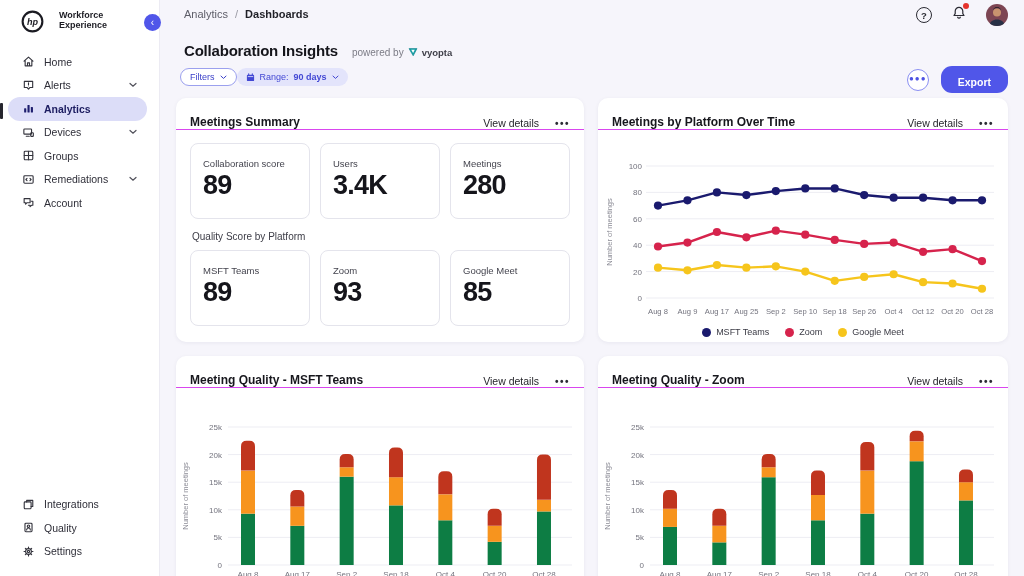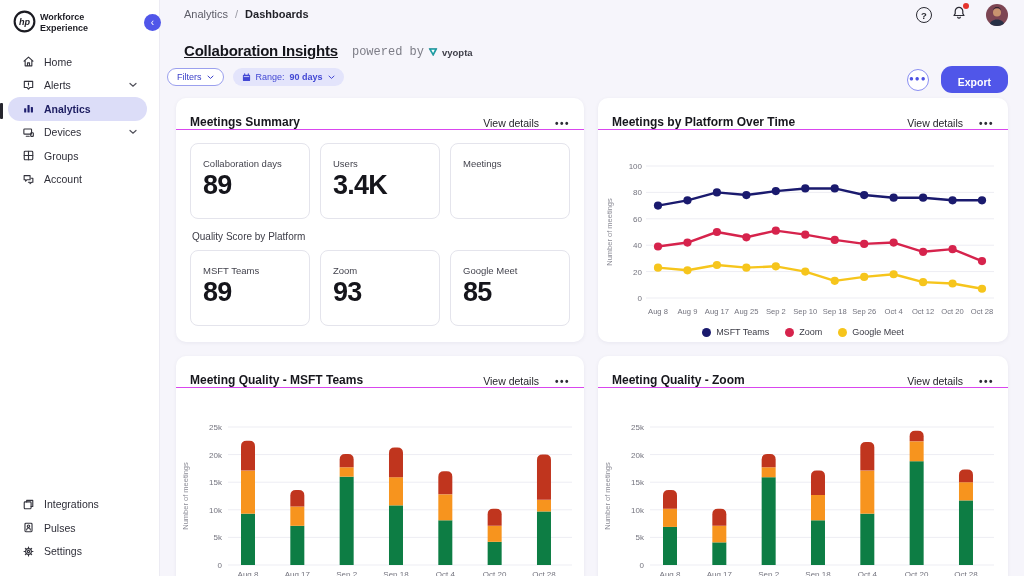--- a/index.html
+++ b/index.html
@@ -3,21 +3,21 @@
 <meta charset="utf-8">
 <style>
   * { margin:0; padding:0; box-sizing:border-box; }
   html,body { width:1024px; height:576px; overflow:hidden; }
   body { font-family:"Liberation Sans", sans-serif; background:#f6f5fb; color:#1d1d24; }
   .app { display:flex; width:1024px; height:576px; }
 
   
   .sidebar { position:relative; width:160px; height:576px; background:#ffffff;
              border-right:1px solid #ecebf3; flex:none; }
-  .brand { display:flex; align-items:flex-end; gap:4px; padding:10px 0 0 13px; }
+  .brand { display:flex; align-items:flex-start; gap:15px; padding:10px 0 0 21px; }
   .brand-text { font-size:9px; font-weight:700; line-height:1.15; color:#1c1c23; }
   .collapse-btn { position:absolute; left:144px; top:14px; width:17px; height:17px;
                   border-radius:50%; background:var(--accent); color:#fff; border:none;
                   font-size:10px; line-height:15px; text-align:center; cursor:pointer; z-index:5;}
   .nav { margin-top:17px; }
   .nav-item { position:relative; display:flex; align-items:center; gap:9px; height:23.5px;
               margin:0 12px 0 8px; padding-left:14px; border-radius:12px; cursor:pointer; }
   .nav-item .lbl { font-size:10.5px; color:#2e2e38; }
   .nav-item.active { background:var(--active-item-bg); }
   .nav-item.active .lbl { color:#1c1c60; font-weight:700; }
@@ -37,26 +37,26 @@
   .top-icons { position:absolute; right:16px; top:4px; display:flex; align-items:center; gap:19px; }
   .q-icon { width:16px; height:16px; border:1.4px solid #2b2b33; border-radius:50%;
             font-size:9.5px; font-weight:700; color:#2b2b33; display:flex; align-items:center;
             justify-content:center; cursor:pointer; }
   .bell-wrap { position:relative; cursor:pointer; }
   .bell-dot { position:absolute; right:-2px; top:-2px; width:6px; height:6px; border-radius:50%;
               background:var(--notification); }
   .avatar { width:22px; height:22px; border-radius:50%; overflow:hidden; cursor:pointer; }
 
   .title-row { position:absolute; left:24px; top:42px; display:flex; align-items:center; gap:14px; }
-  .page-title { font-size:15px; font-weight:700; letter-spacing:-0.2px; color:#15151b;text-decoration:underline; }
+  .page-title { font-size:15px; font-weight:700; letter-spacing:-0.2px; color:#15151b; }
   .powered { display:flex; align-items:center; gap:4px; margin-top:3px; }
-  .powered .pw { font-size:12px; color:#7c7c86;font-family:Liberation Mono, monospace; }
+  .powered .pw { font-size:10px; color:#7c7c86; }
   .powered .vendor { font-size:9.5px; font-weight:700; color:#3f3f49; }
 
-  .pills-row { position:absolute; left:7px; top:68px; display:flex; gap:9px; align-items:center; }
+  .pills-row { position:absolute; left:20px; top:68px; display:flex; align-items:center; }
   .pill { display:flex; align-items:center; gap:5px; height:18px; border-radius:9px;
           padding:0 9px; font-size:9px; cursor:pointer; }
   .pill.filters { background:#fff; border:1px solid #9ba0ee; color:#3c41c9; }
   .pill.range { background:var(--accent-light-bg); color:#4348d4; border:none; }
   .pill.range b { font-weight:700; }
 
   .export-row { position:absolute; right:16px; top:66px; display:flex; align-items:center; gap:12px; }
   .more-circle { width:22px; height:22px; border-radius:50%; border:1.3px solid #8a8ff2; background:#fff;
                  color:#4d52e3; font-size:8px; letter-spacing:1px; display:flex; align-items:center;
                  justify-content:center; cursor:pointer; padding-bottom:3px;}
@@ -148,20 +148,30 @@
       </div>
       <div class="nav-item">
         <svg width="13" height="13" viewBox="0 0 14 14">
           <rect class="icon-stroke" x="2.4" y="2.4" width="9.2" height="9.2" rx="1"></rect>
           <path class="icon-stroke" d="M7 2.4v9.2M2.4 7h9.2"></path>
         </svg>
         <span class="lbl">Groups</span>
       </div>
       <div class="nav-item">
         <svg width="13" height="13" viewBox="0 0 14 14">
+          <rect class="icon-stroke" x="2" y="3" width="10" height="8" rx="1"></rect>
+          <path class="icon-stroke" d="M5.4 5.8 4.2 7l1.2 1.2M8.6 5.8 9.8 7 8.6 8.2"></path>
+        </svg>
+        <span class="lbl">Remediations</span>
+        <svg class="chev" width="8" height="6" viewBox="0 0 8 6">
+          <path d="M1 1.5 4 4.3 7 1.5" fill="none" stroke="#50505a" stroke-width="1.2" stroke-linecap="round"></path>
+        </svg>
+      </div>
+      <div class="nav-item">
+        <svg width="13" height="13" viewBox="0 0 14 14">
           <path class="icon-stroke" d="M2.3 2.8h6.4v4.4H5.4L3.9 8.8V7.2H2.3Z"></path>
           <path class="icon-stroke" d="M9.9 5.6h1.8v4.4h-1.5l-1.5 1.5V10H6.9"></path>
         </svg>
         <span class="lbl">Account</span>
       </div>
     </nav>
 
     <div class="side-footer">
       <div class="nav-item">
         <svg width="13" height="13" viewBox="0 0 14 14">
@@ -169,21 +179,21 @@
           <path class="icon-stroke" d="M5 4.2V2.6h6.6v6.6H9.8"></path>
         </svg>
         <span class="lbl">Integrations</span>
       </div>
       <div class="nav-item">
         <svg width="13" height="13" viewBox="0 0 14 14">
           <rect class="icon-stroke" x="3.2" y="2.4" width="7.6" height="9.2" rx="1"></rect>
           <circle class="icon-stroke" cx="7" cy="5.6" r="1.3"></circle>
           <path class="icon-stroke" d="M5 9.6a2 2 0 0 1 4 0"></path>
         </svg>
-        <span class="lbl">Pulses</span>
+        <span class="lbl">Quality</span>
       </div>
       <div class="nav-item">
         <svg width="13" height="13" viewBox="0 0 14 14">
           <circle class="icon-stroke" cx="7" cy="7" r="3.1"></circle>
           <circle class="icon-stroke" cx="7" cy="7" r="1.2"></circle>
           <path class="icon-stroke" d="M7 2.2v1.2M7 10.6v1.2M2.2 7h1.2M10.6 7h1.2M3.6 3.6l.9.9M9.5 9.5l.9.9M10.4 3.6l-.9.9M4.5 9.5l-.9.9"></path>
         </svg>
         <span class="lbl">Settings</span>
       </div>
     </div>
@@ -258,29 +268,30 @@
       <div class="card-head">
         <span class="card-title">Meetings Summary</span>
         <div class="card-actions">
           <span class="view-details">View details</span>
           <span class="card-menu">•••</span>
         </div>
       </div>
       <div class="summary-body">
         <div class="tile-grid">
           <div class="tile">
-            <div class="tile-label">Collaboration days</div>
+            <div class="tile-label">Collaboration score</div>
             <div class="tile-value">89</div>
           </div>
           <div class="tile">
             <div class="tile-label">Users</div>
             <div class="tile-value">3.4K</div>
           </div>
           <div class="tile">
             <div class="tile-label">Meetings</div>
+            <div class="tile-value">280</div>
           </div>
         </div>
         <div class="section-label">Quality Score by Platform</div>
         <div class="tile-grid">
           <div class="tile">
             <div class="tile-label">MSFT Teams</div>
             <div class="tile-value">89</div>
           </div>
           <div class="tile">
             <div class="tile-label">Zoom</div>

